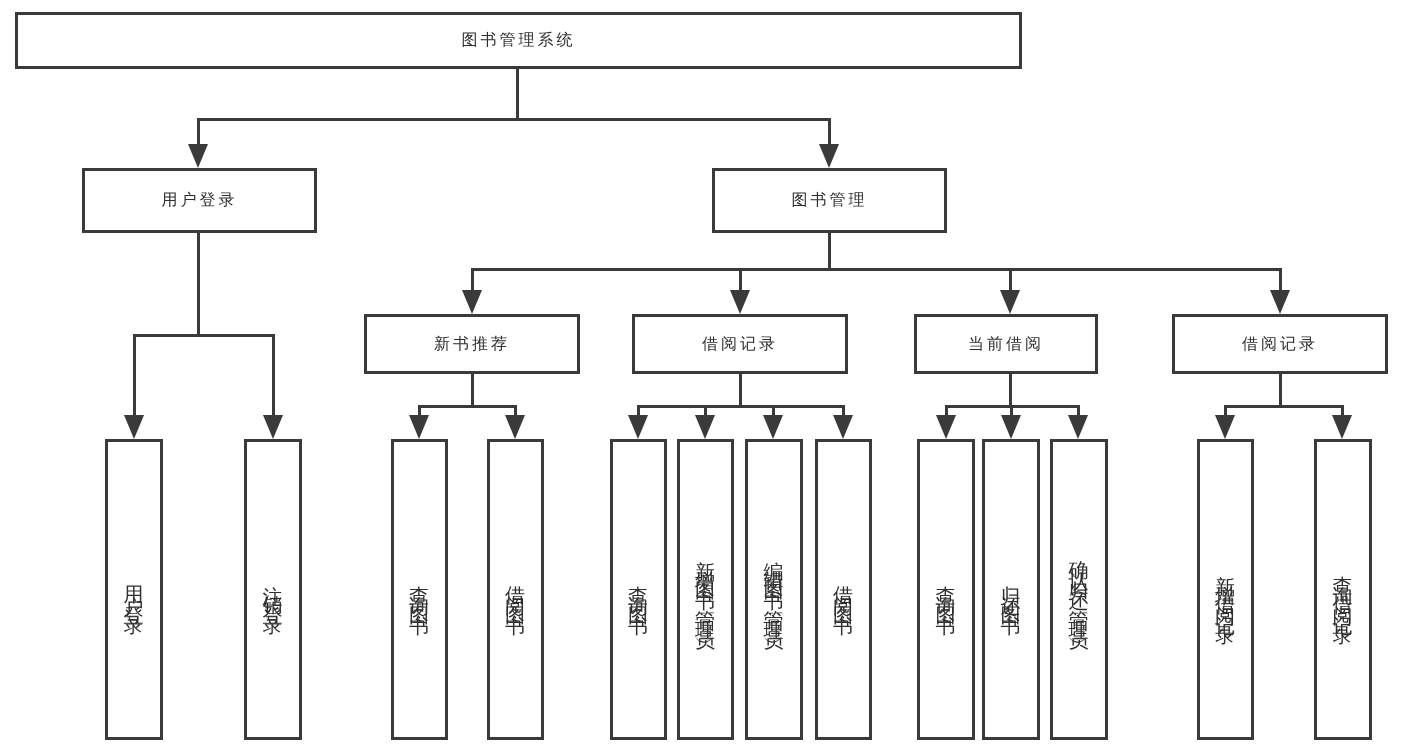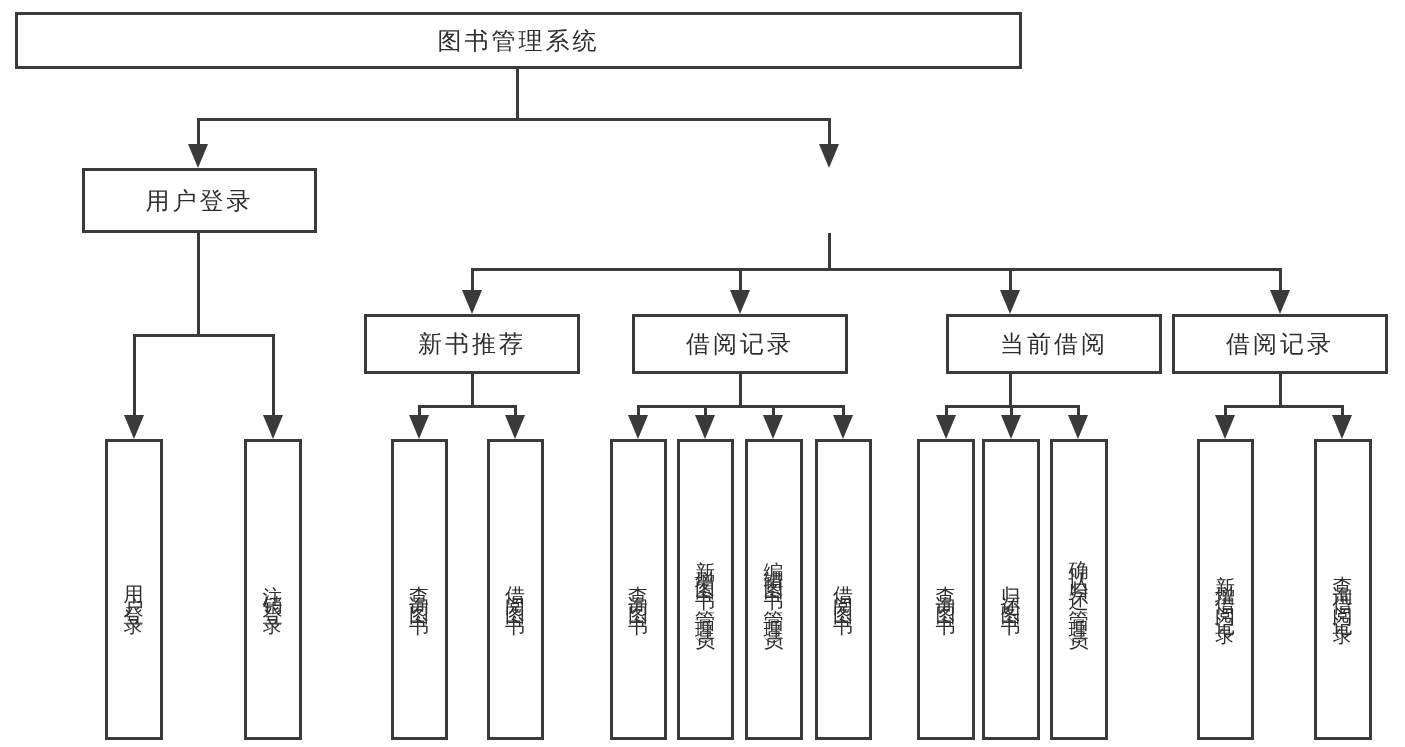--- a/index.html
+++ b/index.html
@@ -19,21 +19,21 @@
   .box{
     position:absolute;
     box-sizing:border-box;
     background:#ffffff;
     border:3px solid var(--line);
     color:var(--text);
     display:flex;align-items:center;justify-content:center;
     text-align:center;
   }
   .hbox{
-    font-size:24px;
+    font-size:16px;
     letter-spacing:3px;
     white-space:nowrap;
   }
   .vbox{
     writing-mode:vertical-rl;
     text-orientation:mixed;
     font-size:20px;
     letter-spacing:10px;
     line-height:1;
   }
@@ -66,20 +66,21 @@
   <div class="box hbox" style="left:15px;top:12px;width:1007px;height:57px">图书管理系统</div>
 
   <div class="line" style="left:516px;top:69px;width:3px;height:49px"></div>
   <div class="line" style="left:197px;top:118px;width:634px;height:3px"></div>
   <div class="line" style="left:197px;top:118px;width:3px;height:28px"></div>
   <div class="line" style="left:828px;top:118px;width:3px;height:28px"></div>
   <div class="arrow" style="left:188px;top:144px"></div>
   <div class="arrow" style="left:819px;top:144px"></div>
 
   <div class="box hbox" style="left:82px;top:168px;width:235px;height:65px">用户登录</div>
+  <div class="box hbox" style="left:712px;top:168px;width:235px;height:65px">图书管理</div>
 
   <div class="line" style="left:197px;top:233px;width:3px;height:104px"></div>
   <div class="line" style="left:133px;top:334px;width:142px;height:3px"></div>
   <div class="line" style="left:133px;top:334px;width:3px;height:83px"></div>
   <div class="line" style="left:272px;top:334px;width:3px;height:83px"></div>
   <div class="arrow" style="left:124px;top:415px"></div>
   <div class="arrow" style="left:263px;top:415px"></div>
 
   <div class="line" style="left:828px;top:233px;width:3px;height:37px"></div>
   <div class="line" style="left:471px;top:268px;width:811px;height:3px"></div>
@@ -87,21 +88,21 @@
   <div class="line" style="left:739px;top:268px;width:3px;height:24px"></div>
   <div class="line" style="left:1009px;top:268px;width:3px;height:24px"></div>
   <div class="line" style="left:1279px;top:268px;width:3px;height:24px"></div>
   <div class="arrow" style="left:462px;top:290px"></div>
   <div class="arrow" style="left:730px;top:290px"></div>
   <div class="arrow" style="left:1000px;top:290px"></div>
   <div class="arrow" style="left:1270px;top:290px"></div>
 
   <div class="box hbox" style="left:364px;top:314px;width:216px;height:60px">新书推荐</div>
   <div class="box hbox" style="left:632px;top:314px;width:216px;height:60px">借阅记录</div>
-  <div class="box hbox" style="left:946px;top:314px;width:216px;height:60px">当前借阅</div>
+  <div class="box hbox" style="left:914px;top:314px;width:184px;height:60px">当前借阅</div>
   <div class="box hbox" style="left:1172px;top:314px;width:216px;height:60px">借阅记录</div>
 
   <div class="line" style="left:471px;top:374px;width:3px;height:34px"></div>
   <div class="line" style="left:418px;top:405px;width:99px;height:3px"></div>
   <div class="line" style="left:418px;top:405px;width:3px;height:12px"></div>
   <div class="line" style="left:514px;top:405px;width:3px;height:12px"></div>
   <div class="arrow" style="left:409px;top:415px"></div>
   <div class="arrow" style="left:505px;top:415px"></div>
 
   <div class="line" style="left:739px;top:374px;width:3px;height:34px"></div>

